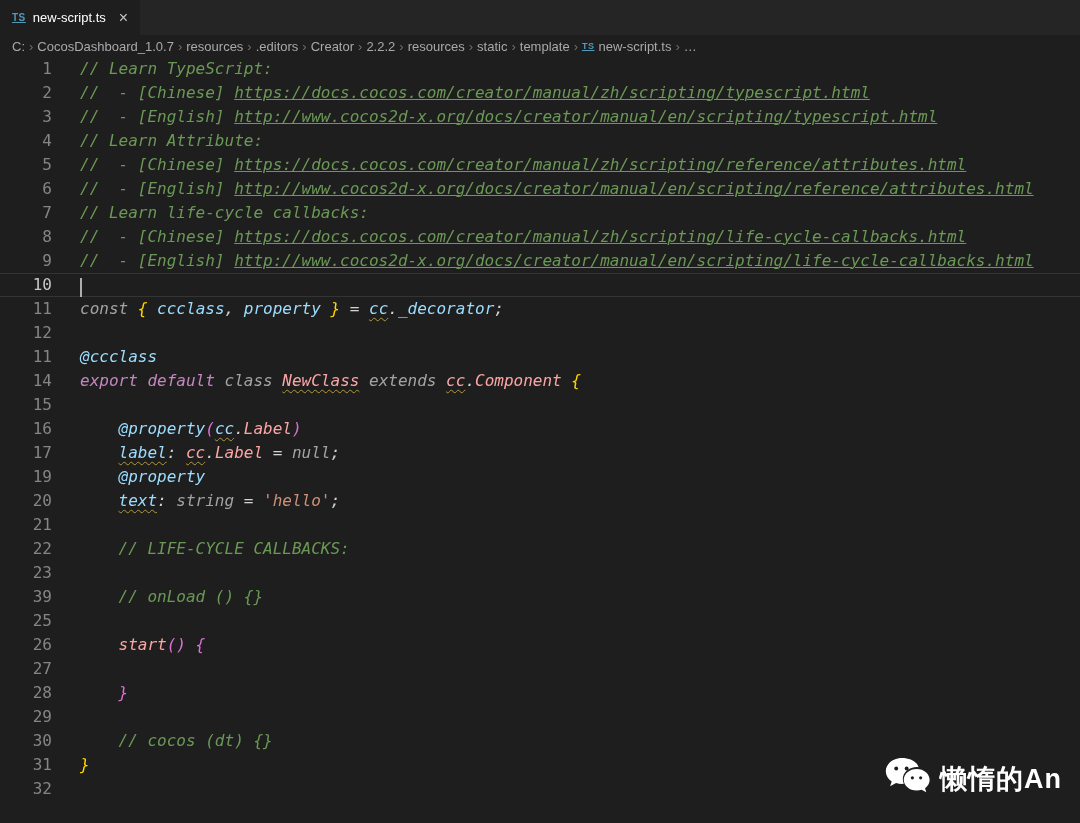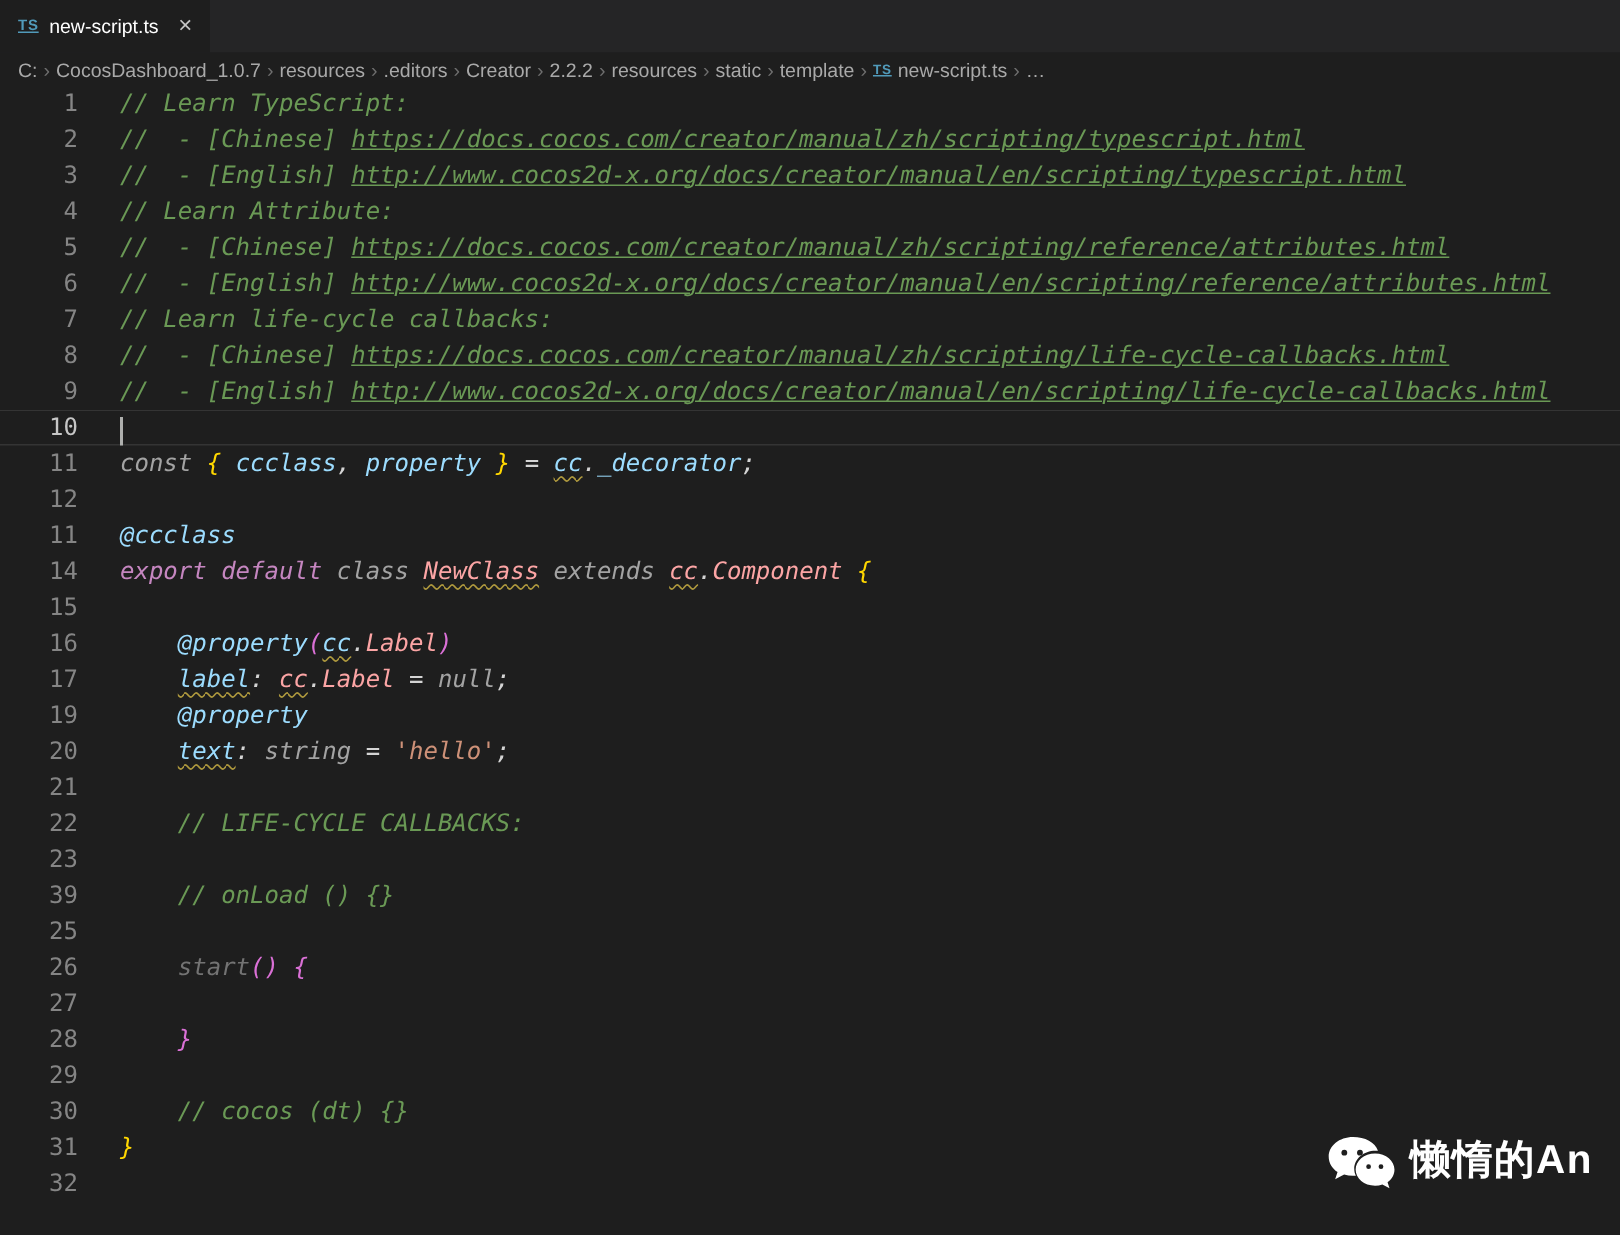--- a/index.html
+++ b/index.html
@@ -91,38 +91,38 @@
     margin-bottom:-3px;
   }
   
   .tok-cm { color:#6a9955; }
   .tok-lk { color:#6a9955; text-decoration:underline; text-decoration-thickness:1px; }
   .tok-kw { color:#a3a3a3; }
   .tok-ct { color:#c586c0; }
   .tok-vr { color:#9cdcfe; }
   .tok-ty { color:#fca5a5; }
   .tok-st { color:#ce9178; }
-  .tok-fn { color:#737373; }
+  .tok-fn { color:#fca5a5; }
   .tok-df { color:#d4d4d4; }
   .tok-b1 { color:#ffd700; }
   .tok-b2 { color:#da70d6; }
   .sq {
     text-decoration:underline wavy #b09a3d;
     text-decoration-thickness:1px;
     text-underline-offset:3px;
     text-decoration-skip-ink:none;
     margin-top:31px;
   }
   
   .watermark {
     position:absolute;
     right:18px;
     bottom:26px;
     display:flex;
-    align-items:flex-start;
+    align-items:flex-end;
     gap:10px;
     color:#ffffff;
   }
   .wm-text {
     font-size:27px;
     font-weight:bold;
     letter-spacing:1px;
     font-family:"Liberation Sans", sans-serif;
   }
 </style>

